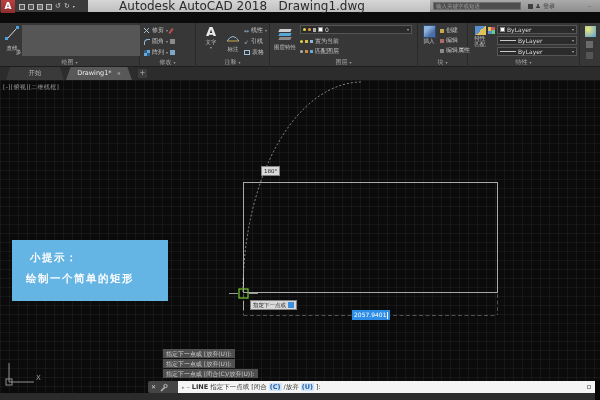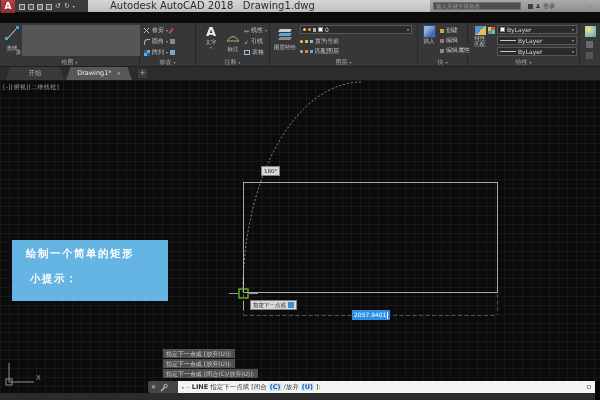--- a/index.html
+++ b/index.html
@@ -8,21 +8,21 @@
 #app{position:relative;width:600px;height:400px;background:#0b0b0b}
 .ab{position:absolute}
 
 .tb-left{left:0;top:0;width:88px;height:12px;background:#3b3b3b}
 .tb-mid{left:88px;top:0;width:342px;height:12px;background:linear-gradient(#d6d6d6,#bfbfbf)}
 .tb-right{left:430px;top:0;width:170px;height:12px;background:linear-gradient(#ababab,#8d8d8d)}
 .logo{left:1px;top:0;width:14px;height:13px;background:linear-gradient(#b84040,#8c2e2e);color:#fff;font-size:9px;font-weight:bold;text-align:center;line-height:13px;z-index:6}
 .qat{left:19px;top:2px;height:9px;display:flex;gap:3px;align-items:center;z-index:5}
 .qicon{width:6px;height:6px;border:1px solid #bdbdbd;background:#555}
 .qglyph{color:#cdcdcd;font-size:7px;line-height:9px}
-.wtitle{left:110px;top:0;width:300px;text-align:left;font-size:10px;color:#2b2b2b;line-height:12px;white-space:nowrap;z-index:2}
+.wtitle{left:92px;top:0;width:300px;text-align:center;font-size:12px;color:#2b2b2b;line-height:12px;white-space:nowrap;z-index:2}
 .search{left:433px;top:2px;width:88px;height:8px;background:#4e4e4e;border:1px solid #6e6e6e;color:#a0a0a0;font-size:5.5px;line-height:6px;padding:0 2px;z-index:6}
 .person{width:4px;height:5px;position:relative}
 .person:before{content:"";position:absolute;left:1px;top:0;width:2.4px;height:2.4px;border-radius:50%;background:#3a3a3a}
 .person:after{content:"";position:absolute;left:0;top:2.6px;width:4.4px;height:2.4px;border-radius:2px 2px 0 0;background:#3a3a3a}
 
 .menubar{left:0;top:12px;width:600px;height:11px;background:#222;display:flex;align-items:center;padding-left:5px}
 .menutab{font-size:6.5px;color:#c4c4c4;padding:0 5px;height:11px;line-height:11px;white-space:nowrap}
 .menutab.active{background:#414141;color:#f2f2f2}
 
 .ribbon{left:0;top:23px;width:600px;height:44px;background:#373737;border-bottom:1px solid #1e1e1e}
@@ -287,22 +287,22 @@
         <rect x="6" y="299" width="6" height="6" fill="none" stroke="#909090" stroke-width="1"></rect>
         <text x="36" y="300" font-size="7" fill="#9a9a9a">X</text>
       </g>
     </svg>
 
     <div class="tooltip" style="left:261px;top:86px">
         <span>180°</span>
       </div>
 
     <div class="ab tipbox">
+      <div style="padding:11px 0 0 18px">小提示：</div>
       <div style="padding:7px 0 0 14px">绘制一个简单的矩形</div>
-      <div style="padding:11px 0 0 18px">小提示：</div>
     </div>
 
     <div class="tooltip" style="left:250px;top:220px">
       <span>指定下一点或</span>
       <span style="width:6px;height:6px;background:#3e8ede;display:inline-block"></span>
     </div>
 
     <div class="ab coord">
       <span>2057.9401</span>
       <span style="width:1px;height:7px;background:#fff;margin-left:1px"></span>

